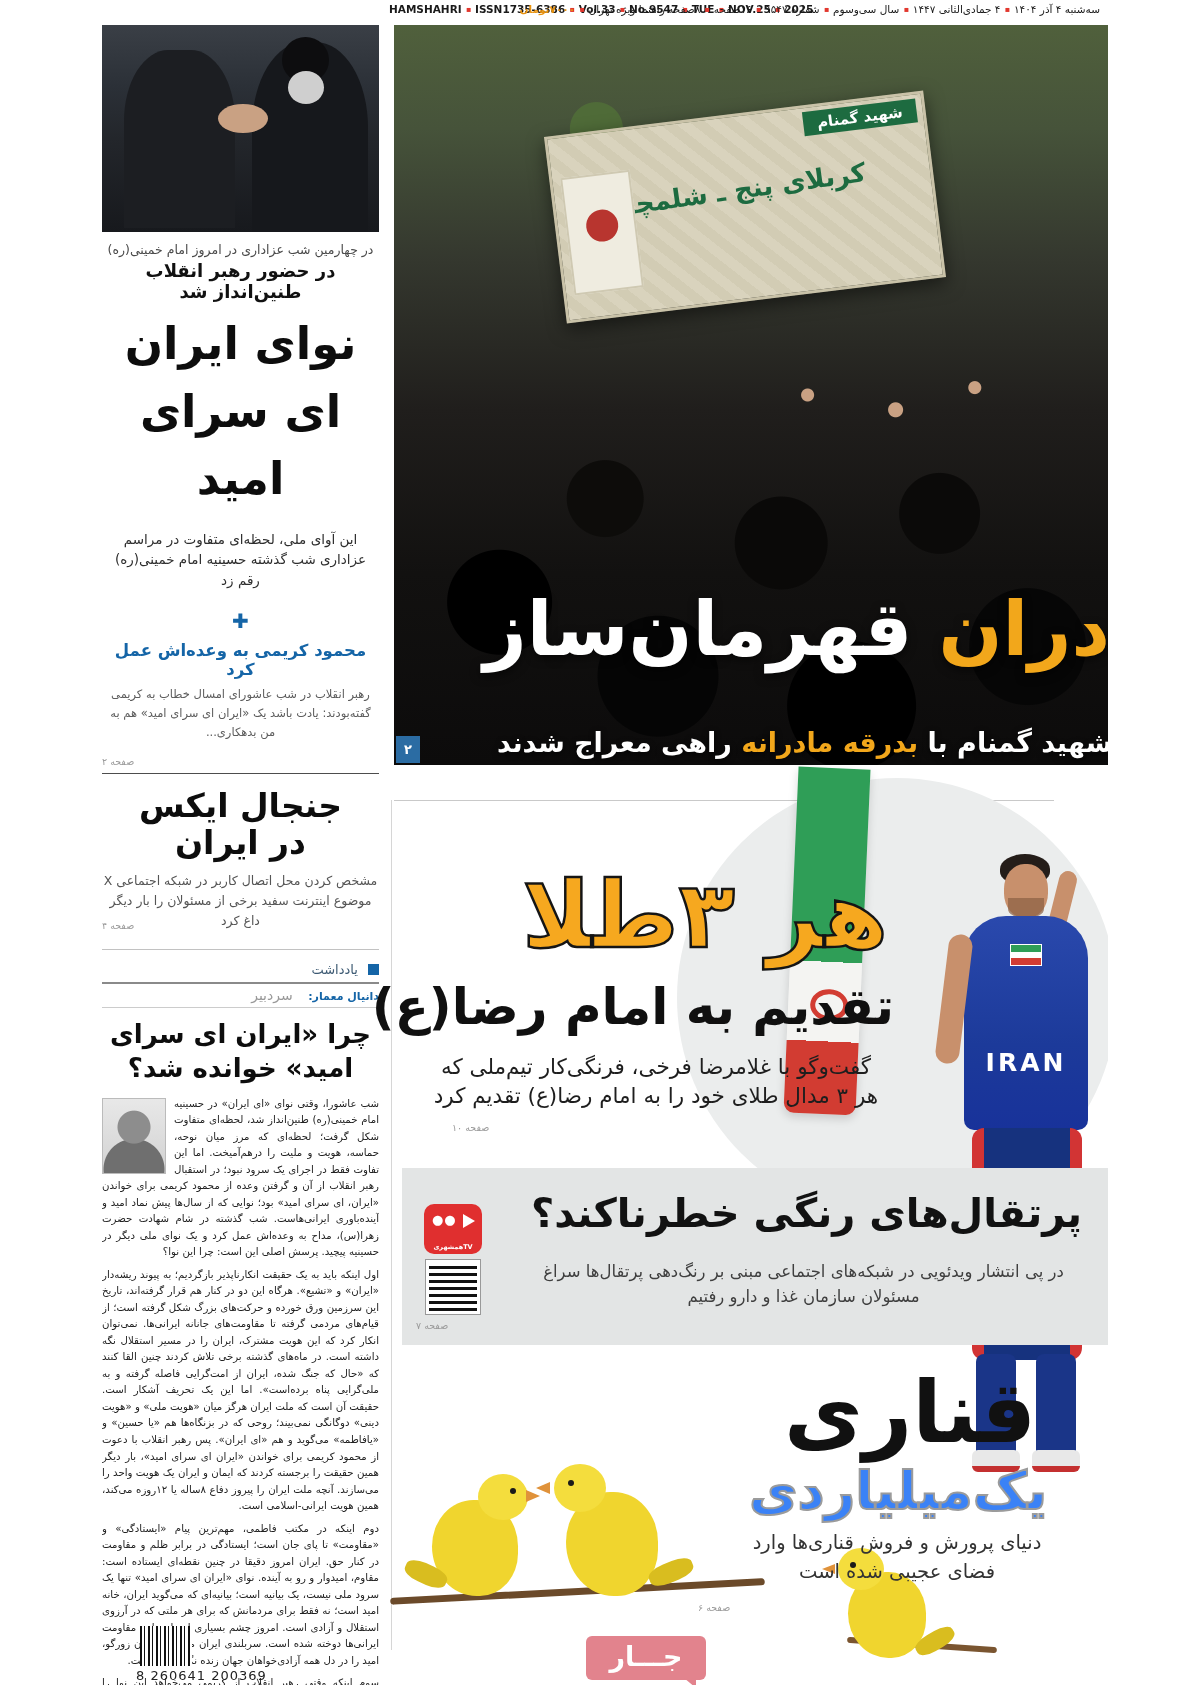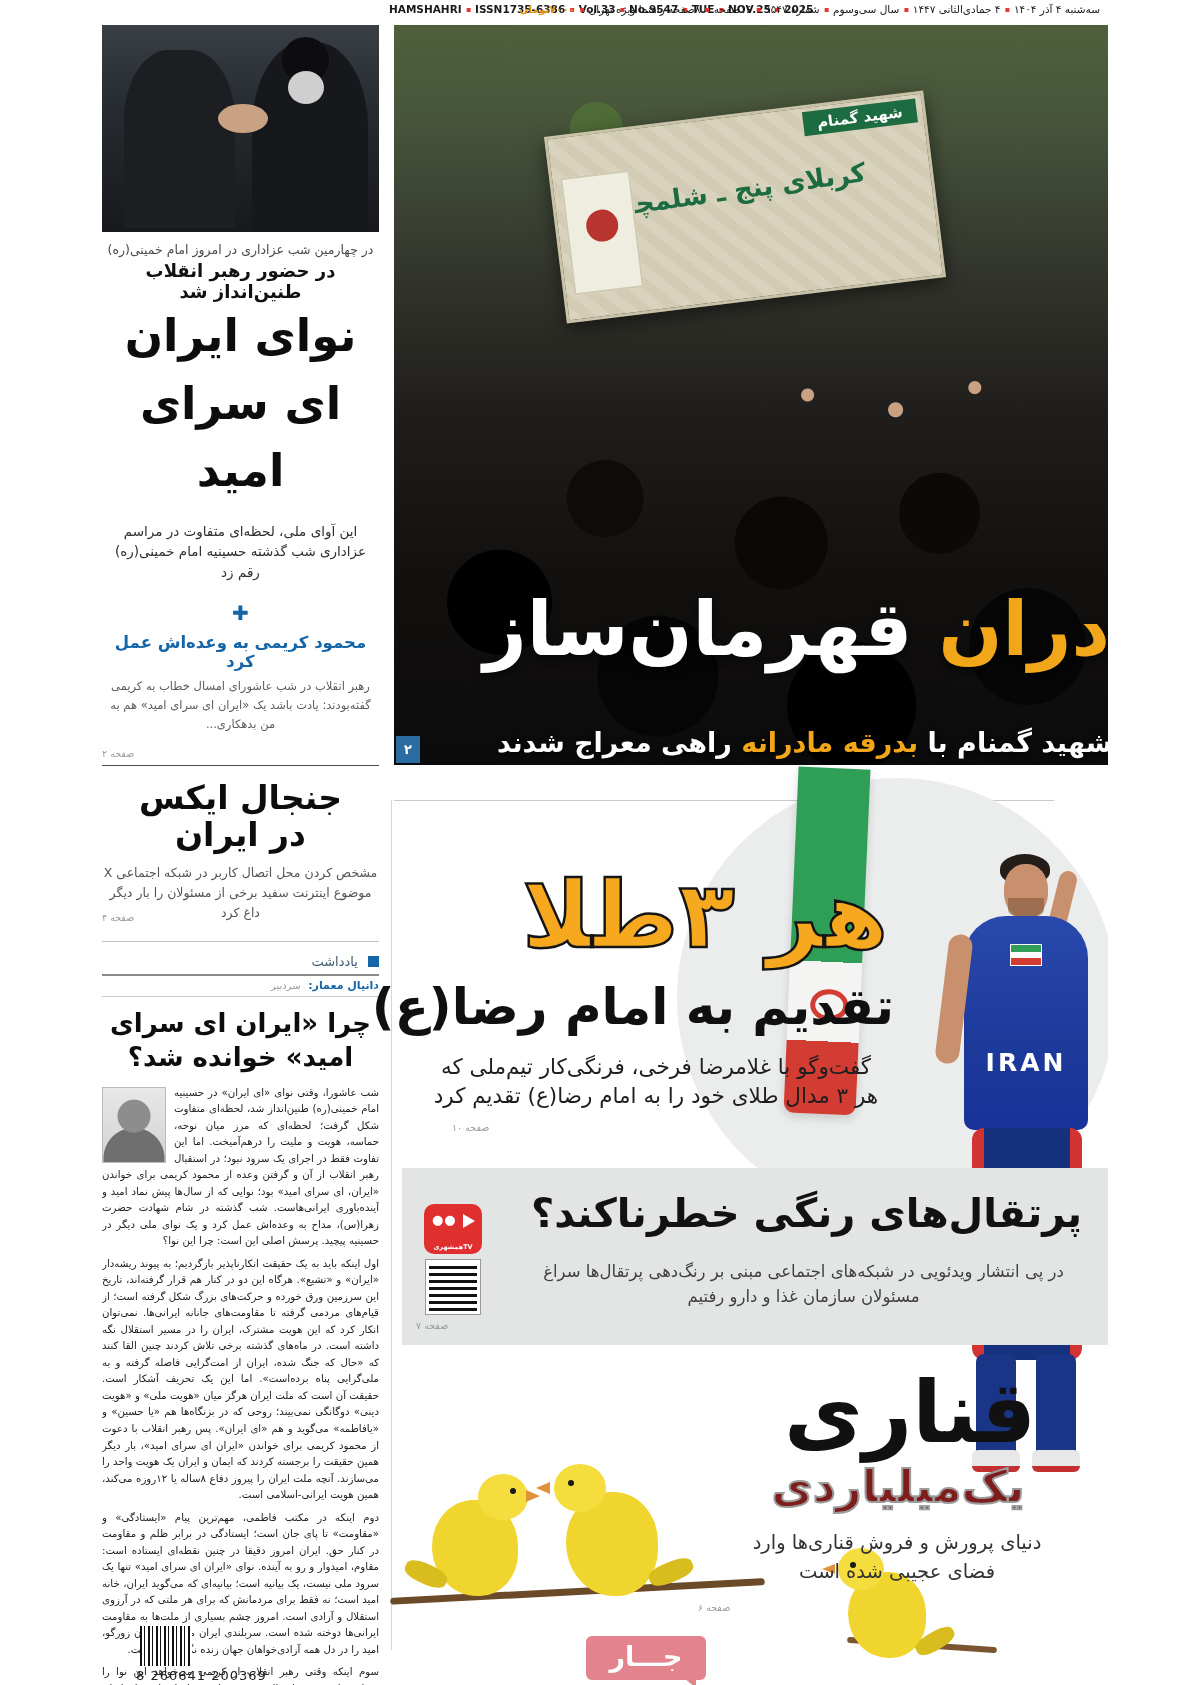--- a/index.html
+++ b/index.html
@@ -17,37 +17,37 @@
   .hdr-right span.itm+span.itm::before{content:"▪";color:#e2372e;margin:0 4px;font-size:8px;}
   .price{color:#e8920e;font-weight:700;}
 
   
   .leftcol{left:10px;top:25px;width:277px;direction:rtl;}
   .tl-photo{position:relative;width:100%;height:207px;overflow:hidden;
     background:linear-gradient(180deg,#3a3f46 0%,#2b3037 30%,#23262b 55%,#17191d 100%);}
   .tl-photo .blob{position:absolute;border-radius:50%;}
   .kicker{margin-top:10px;font-size:12.5px;color:#4a4a4a;text-align:center;}
   .boldsub{margin-top:3px;font-size:18px;font-weight:800;color:#111;text-align:center;}
-  .bighead{margin-top:0;font-size:45px;line-height:1.5;font-weight:900;color:#0d0d0d;text-align:center;letter-spacing:-1px;}
+  .bighead{margin-top:8px;font-size:45px;line-height:1.5;font-weight:900;color:#0d0d0d;text-align:center;letter-spacing:-1px;}
   .lede{margin-top:16px;font-size:13.5px;line-height:1.55;color:#2e2e2e;text-align:center;}
   .plusrow{margin-top:18px;text-align:center;font-size:20px;color:#1565a7;font-weight:900;}
   .bluehead{margin-top:8px;font-size:16.5px;font-weight:800;color:#1565a7;text-align:center;}
   .graytext{margin-top:6px;font-size:11.5px;line-height:1.65;color:#5d5d5d;text-align:center;}
   .pagetag{font-size:9.5px;color:#9a9a9a;}
   .p2row{margin-top:8px;text-align:left;}
   .rule-dark{border:0;border-top:1px solid #4d4d4d;margin:4px 0 0 0;}
   .rule-lite{border:0;border-top:1px solid #c2c2c2;margin:16px 0 0 0;}
   .xhead{margin-top:14px;font-size:33px;line-height:1.12;font-weight:900;color:#0d0d0d;text-align:center;}
   .xtext{position:relative;margin-top:9px;font-size:12.5px;line-height:1.6;color:#555;text-align:center;padding-bottom:2px;}
   .xtext .pagetag{position:absolute;left:0;bottom:0;}
   .notebar{margin-top:12px;padding-bottom:5px;border-bottom:2px solid #8a8a8a;font-size:13px;color:#3d5a73;}
   .notebar .sq{display:inline-block;width:11px;height:11px;background:#1565a7;margin-left:6px;vertical-align:-1px;}
   .authrow{padding:3px 0 4px 0;border-bottom:1px solid #ccc;font-size:11px;}
   .authname{color:#1565a7;font-weight:800;}
-  .authrole{color:#999;font-size:10px;margin-right:4px;}
+  .authrole{color:#999;font-size:14px;margin-right:12px;}
   .notehead{margin-top:10px;font-size:26px;line-height:1.3;font-weight:900;color:#0d0d0d;text-align:center;}
   .notebody{margin-top:10px;font-size:10.2px;line-height:1.62;color:#222;text-align:justify;max-height:645px;overflow:hidden;}
   .notebody p{margin:0 0 6px 0;}
   .portrait{float:left;width:64px;height:76px;margin:2px 8px 4px 0;border:1px solid #bbb;
     background:radial-gradient(circle at 50% 38%,#8d8d8d 0 16px,transparent 17px),
                radial-gradient(circle at 50% 95%,#6f6f6f 0 30px,transparent 31px),
                linear-gradient(180deg,#e8e8e8,#d2d2d2);}
 
   
   .mainphoto{left:302px;top:25px;width:880px;height:740px;overflow:hidden;background:
@@ -149,21 +149,21 @@
   
   .branch{left:298px;top:1588px;width:375px;height:7px;background:#6b4a2a;border-radius:4px;transform:rotate(-3deg);}
   .branch2{left:755px;top:1642px;width:150px;height:6px;background:#7a5530;border-radius:3px;transform:rotate(4deg);}
   .canary{position:absolute;}
   .cn-body{position:absolute;background:#f0d52e;border-radius:50% 50% 46% 54%;}
   .cn-head{position:absolute;background:#f4dd3d;border-radius:50%;}
   .cn-eye{position:absolute;width:6px;height:6px;background:#1a1a1a;border-radius:50%;}
   .cn-beak{position:absolute;width:0;height:0;}
   .cn-tail{position:absolute;background:#d9bd1f;border-radius:40%;}
   .canaryhead{left:688px;top:1362px;width:260px;text-align:center;font-size:86px;font-weight:900;color:#111;letter-spacing:-2px;}
-  .canaryhead2{left:636px;top:1460px;width:340px;text-align:center;font-size:45px;font-weight:900;color:#7f1d1d;
+  .canaryhead2{left:636px;top:1460px;width:340px;text-align:center;font-size:53px;font-weight:900;color:#3b82f6;
     -webkit-text-stroke:2px #9b9b9b;letter-spacing:-1px;}
   .canarytext{left:640px;top:1528px;width:330px;text-align:center;font-size:19.5px;line-height:1.5;color:#333;}
   .page6{left:606px;top:1602px;}
 
   
   .jar{left:494px;top:1636px;width:120px;height:44px;background:#e2838d;border-radius:6px;color:#fff;
     font-size:27px;font-weight:900;text-align:center;line-height:42px;}
   .jar::after{content:"";position:absolute;right:10px;bottom:-8px;width:0;height:0;
     border-top:10px solid #e2838d;border-left:12px solid transparent;}
   .barcode{background:repeating-linear-gradient(90deg,#111 0 2px,#fff 2px 4px,#111 4px 5px,#fff 5px 8px);}

